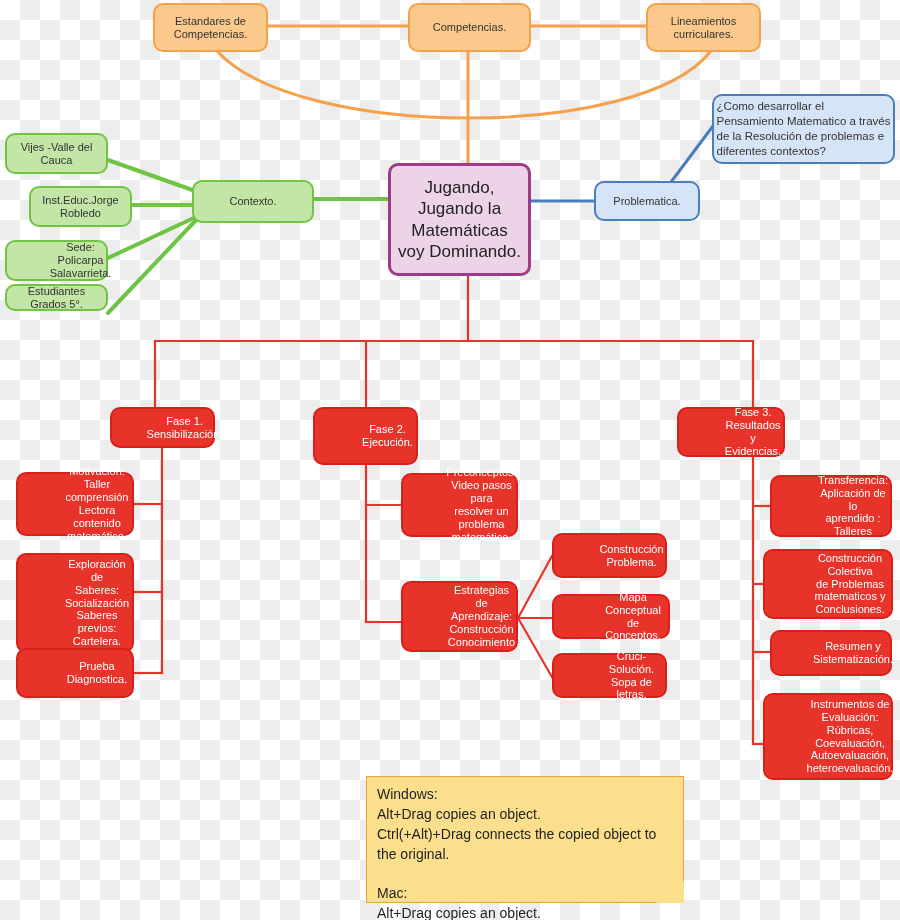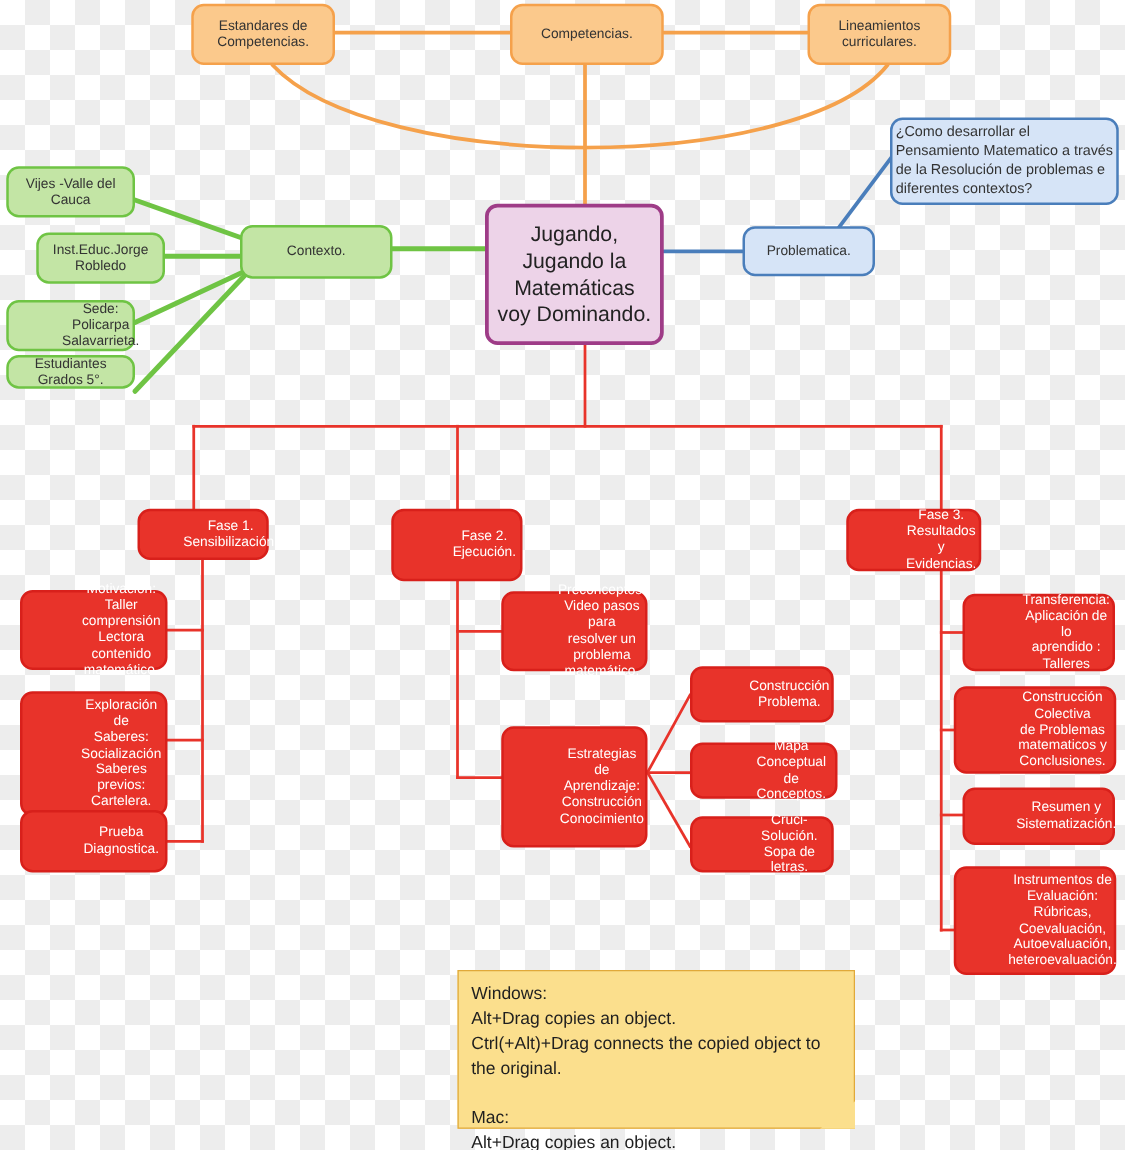--- a/index.html
+++ b/index.html
@@ -136,21 +136,21 @@
 Saberes previos:
 Cartelera.</div>
   <div class="node n-red" style="left:16px;top:648px;width:118px;height:50px;">Prueba Diagnostica.</div>
 
   <div class="node n-red" style="left:313px;top:407px;width:105px;height:58px;">Fase 2.
 Ejecución.</div>
   <div class="node n-red" style="left:401px;top:473px;width:117px;height:64px;">Preconceptos:
 Video pasos para
 resolver un problema
 matemático.</div>
-  <div class="node n-red" style="left:401px;top:581px;width:117px;height:97px;">Estrategias de
+  <div class="node n-red" style="left:401px;top:581px;width:117px;height:71px;">Estrategias de
 Aprendizaje:
 Construcción
 Conocimiento</div>
   <div class="node n-red" style="left:552px;top:533px;width:115px;height:45px;">Construcción
 Problema.</div>
   <div class="node n-red" style="left:552px;top:594px;width:118px;height:45px;">Mapa Conceptual
 de Conceptos.</div>
   <div class="node n-red" style="left:552px;top:653px;width:115px;height:45px;">Cruci-Solución.
 Sopa de letras.</div>
 

